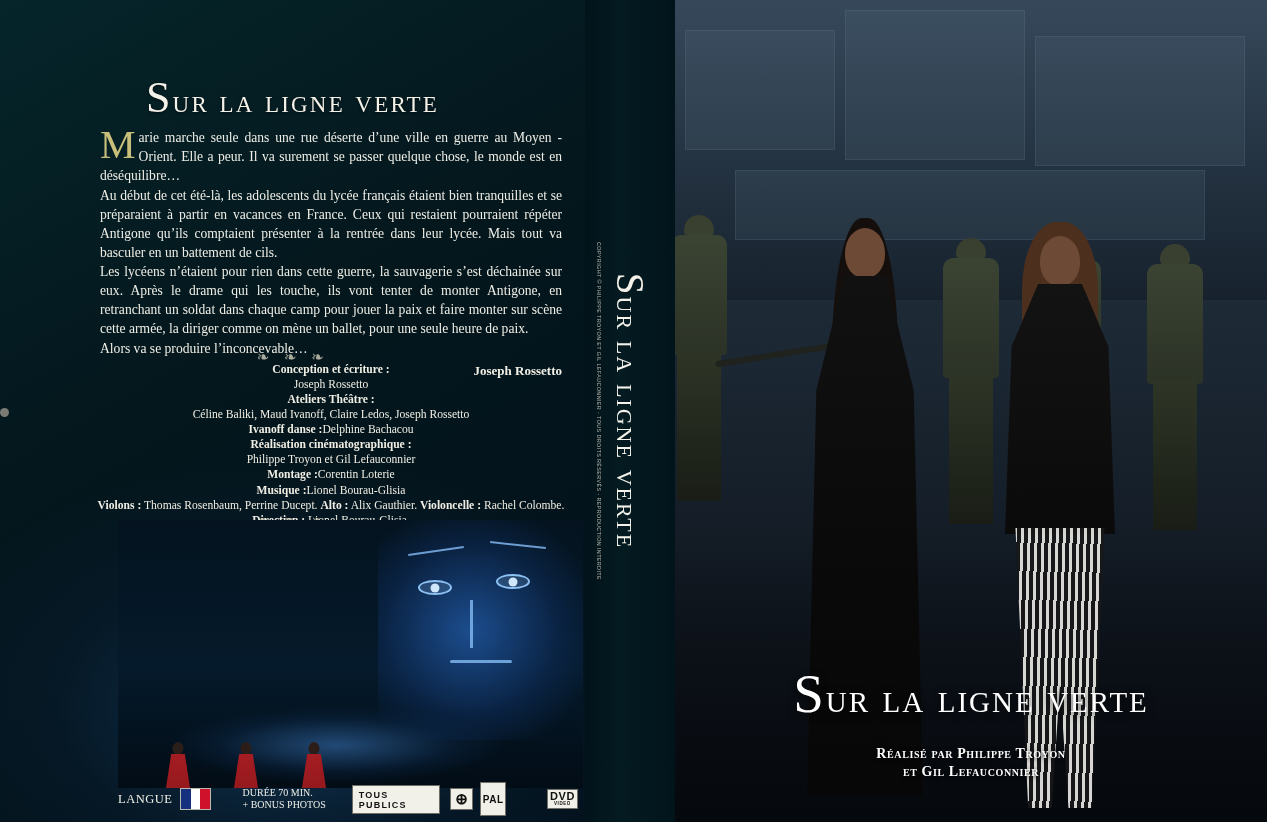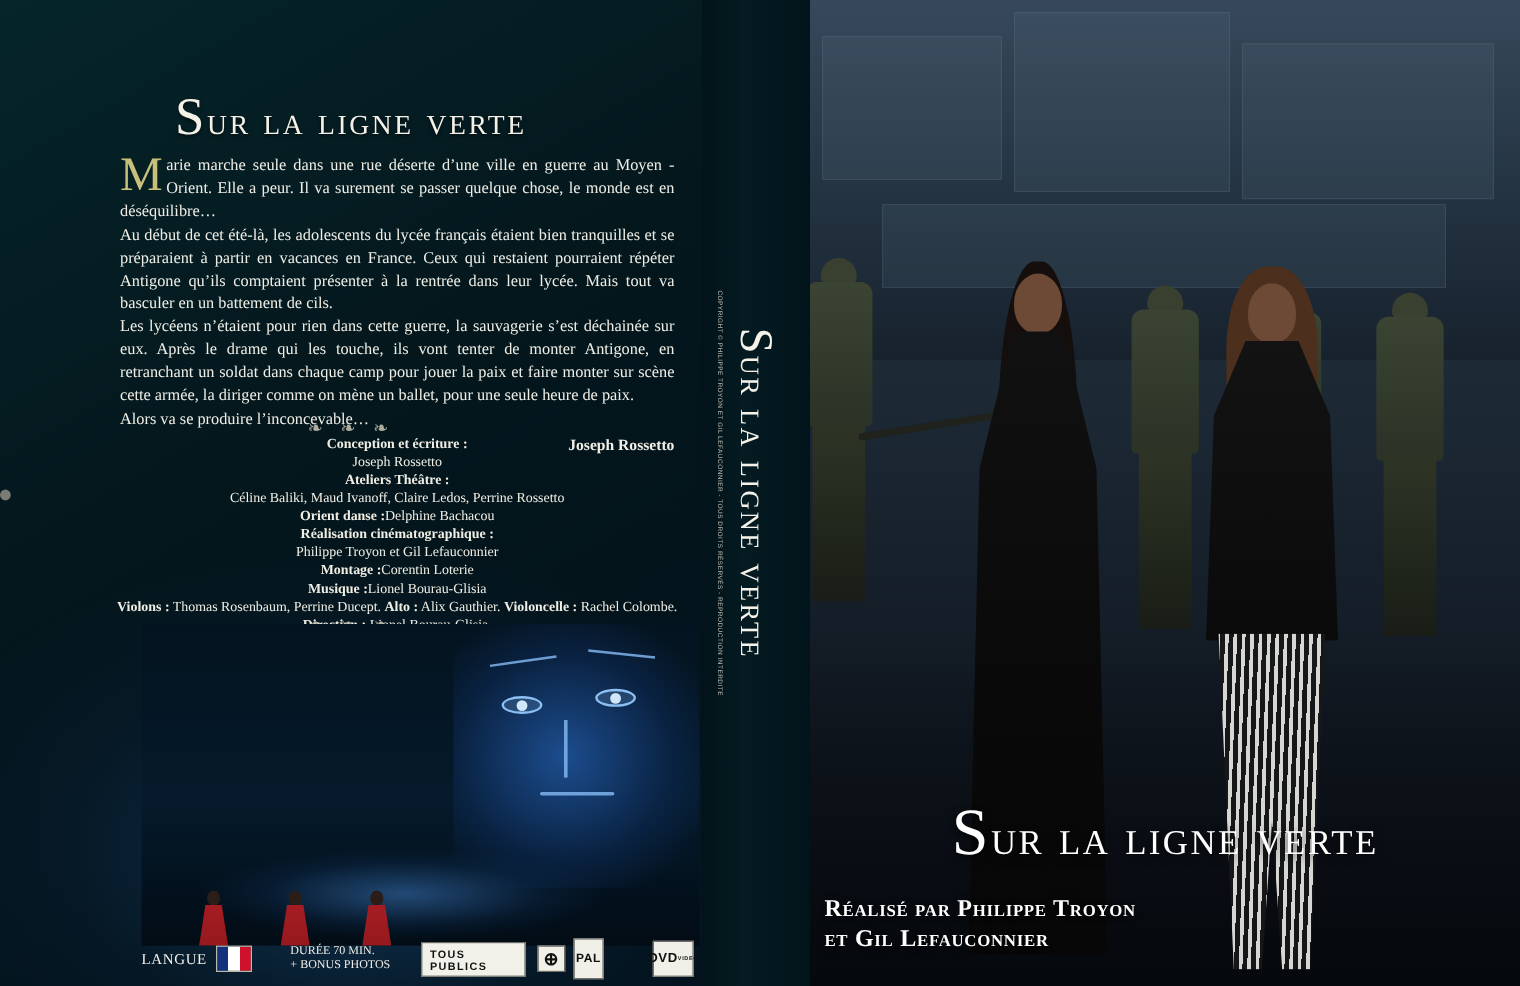--- a/index.html
+++ b/index.html
@@ -193,22 +193,22 @@
     color: #10100f;
     border: 1px solid #707069;
     font-family: "Liberation Sans", sans-serif;
     font-weight: bold;
     display: flex; align-items: center; justify-content: center;
     margin-right: 7px;
   }
   #globe-badge { width: 26px; height: 22px; font-size: 15px; }
   #pal-badge { width: 28px; height: 34px; font-size: 10px; letter-spacing: 0.5px; }
   #dvd-badge {
-    width: 34px; height: 30px;
-    flex-direction: row; line-height: 1; margin-left: 34px;
+    width: 34px; height: 20px;
+    flex-direction: column; line-height: 1; margin-left: 34px;
   }
   #dvd-badge .dvd-main { font-size: 11px; letter-spacing: 0.5px; }
   #dvd-badge .dvd-sub { font-size: 4.5px; letter-spacing: 0.6px; }
 
   
   #edge-mark {
     position: absolute;
     left: 0; top: 408px;
     width: 9px; height: 9px;
     border-radius: 50%;
@@ -356,25 +356,26 @@
     font-family: "Liberation Serif", serif;
     font-size: 42px;
     letter-spacing: 2px;
     font-variant: small-caps;
     text-shadow: 0 2px 8px rgba(0,0,0,0.85);
   }
   .front-title .cap { font-size: 55px; }
 
   .front-credit {
     position: absolute;
-    left: 12px; right: 0; top: 745px;
+    left: 0; right: 0; top: 745px;
+    text-align: center;
     color: #ffffff;
     font-family: "Liberation Serif", serif;
     font-weight: bold;
-    font-size: 20px;
+    font-size: 14px;
     letter-spacing: 0.6px;
     line-height: 1.25;
     font-variant: small-caps;
     text-shadow: 0 1px 5px rgba(0,0,0,0.9);
   }
 </style>
 </head>
 <body>
 
 <div id="cover">
@@ -394,22 +395,22 @@
       <p>Alors va se produire l’inconcevable…</p>
       <div class="signature">Joseph Rossetto</div>
     </div>
 
     <div class="ornament" id="ornament-top">❧  ❧  ❧</div>
 
     <div class="credits">
       <p class="line"><span class="role">Conception et écriture :</span></p>
       <p class="line">Joseph Rossetto</p>
       <p class="line"><span class="role">Ateliers Théâtre :</span></p>
-      <p class="line">Céline Baliki, Maud Ivanoff, Claire Ledos, Perrine Rossetto</p>
-      <p class="line"><span class="role">Orient danse :</span><span>Delphine Bachacou</span></p>
+      <p class="line">Céline Baliki, Maud Ivanoff, Claire Ledos, Joseph Rossetto</p>
+      <p class="line"><span class="role">Ivanoff danse :</span><span>Delphine Bachacou</span></p>
       <p class="line"><span class="role">Réalisation cinématographique :</span></p>
       <p class="line">Philippe Troyon et Gil Lefauconnier</p>
       <p class="line"><span class="role">Montage :</span><span>Corentin Loterie</span></p>
       <p class="line"><span class="role">Musique :</span><span>Lionel Bourau-Glisia</span></p>
       <p class="line">
         <span class="role">Violons :</span><span> Thomas Rosenbaum, Perrine Ducept. </span><span class="role">Alto :</span><span> Alix Gauthier. </span><span class="role">Violoncelle :</span><span> Rachel Colombe. </span><span class="role">Direction :</span><span> Lionel Bourau-Glisia.</span>
       </p>
     </div>
 
     <div class="ornament" id="ornament-bottom">❧  ❧  ❧</div>

